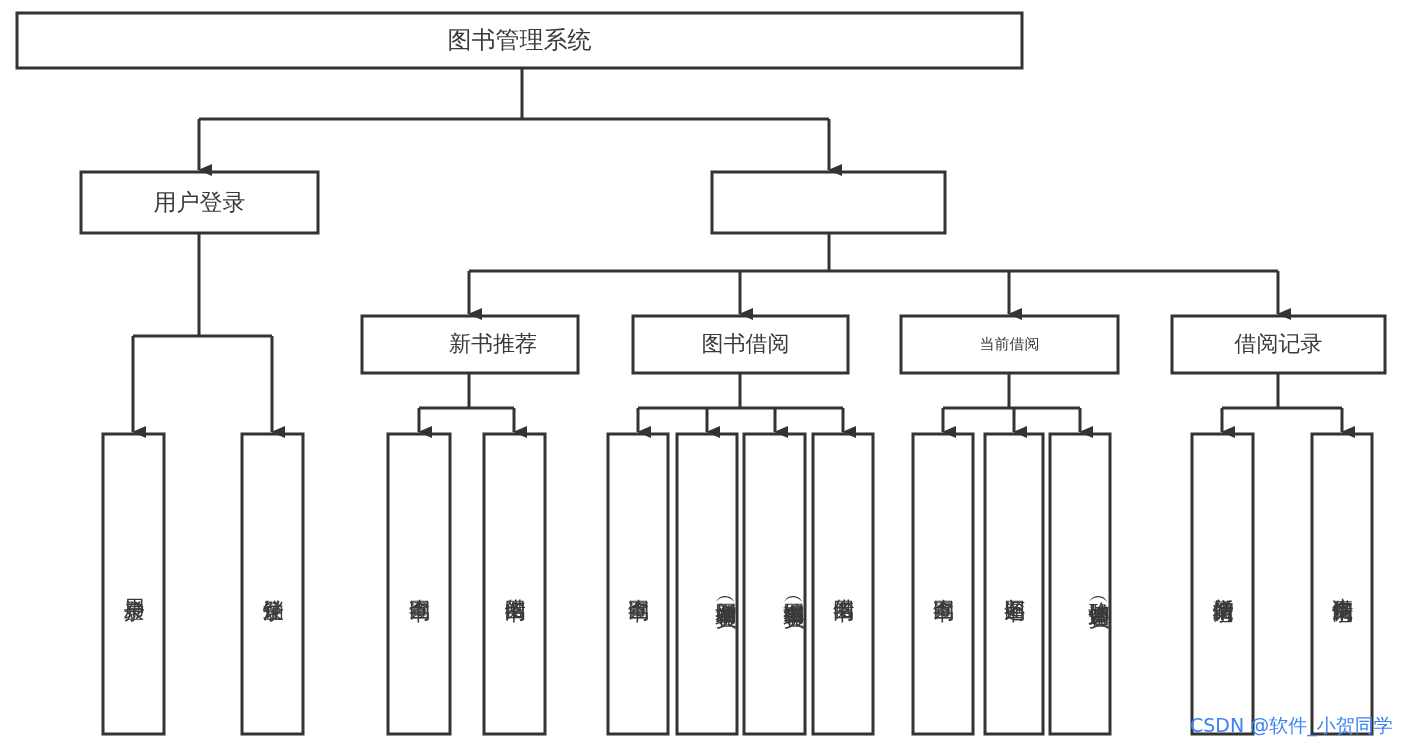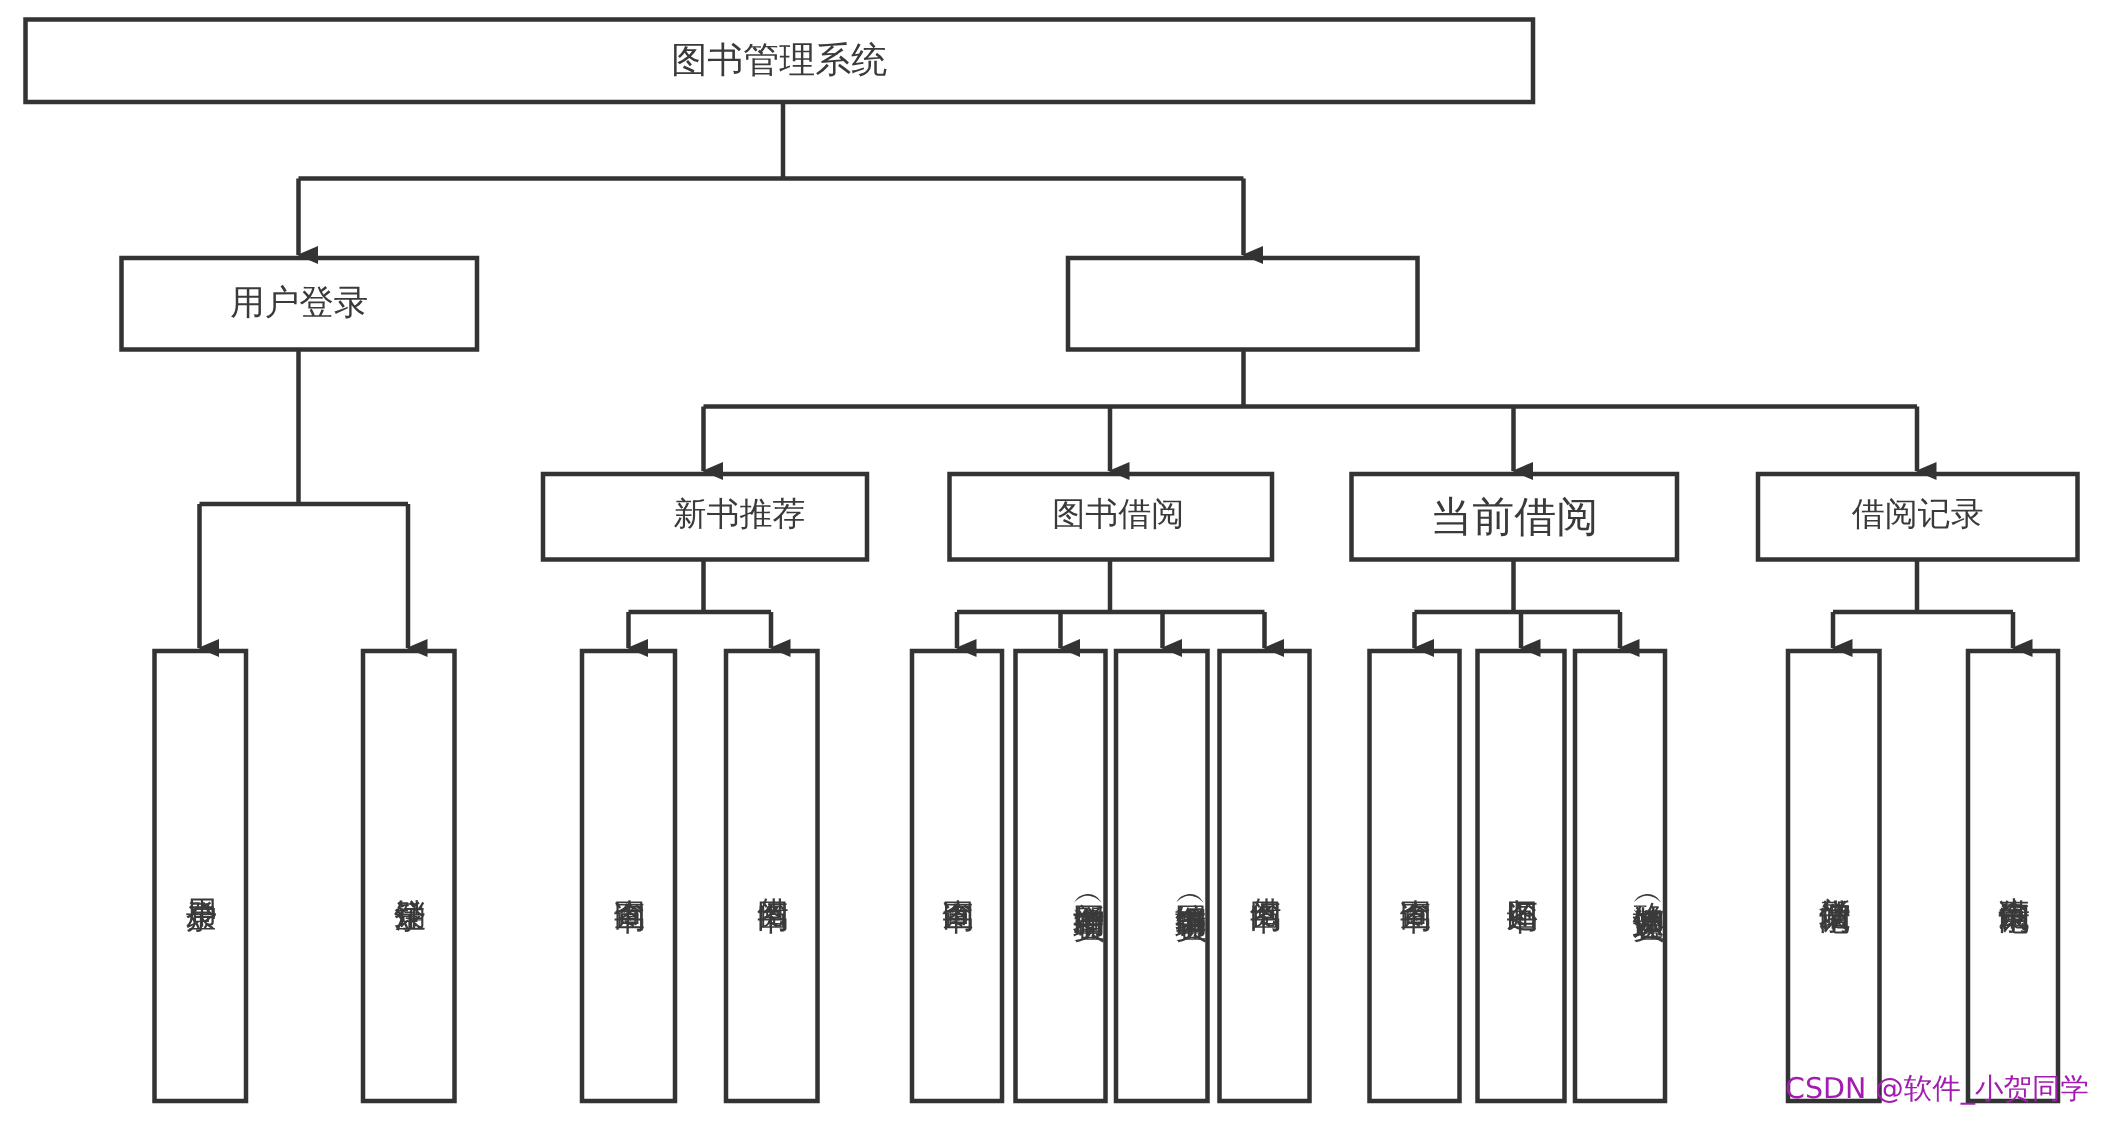--- a/index.html
+++ b/index.html
@@ -57,21 +57,21 @@
   .node-label.horizontal {
     writing-mode: horizontal-tb;
   }
   .node-label.vertical {
     writing-mode: vertical-rl;
     text-orientation: upright;
     letter-spacing: 1px;
   }
   .watermark {
     position: absolute;
-    color: #a21caf;
+    color: #3b82f6;
     font-size: 19px;
     font-family: "DejaVu Sans", "Liberation Sans", sans-serif;
     white-space: nowrap;
     pointer-events: none;
   }
 </style>
 </head>
 <body>
 
 <div id="diagram-root">
@@ -153,21 +153,21 @@
 
   <div class="node-label horizontal" style="left:17px; top:13px; width:1005px; height:55px; font-size:24px;">图书管理系统</div>
 
   <div class="node-label horizontal" style="left:81px; top:172px; width:237px; height:61px; font-size:23px;">用户登录</div>
 
 
   <div class="node-label horizontal" style="left:362px; top:316px; width:216px; height:57px; font-size:22px;margin-left:23px;">新书推荐</div>
 
   <div class="node-label horizontal" style="left:633px; top:316px; width:225px; height:57px; font-size:22px;">图书借阅</div>
 
-  <div class="node-label horizontal" style="left:901px; top:316px; width:217px; height:57px; font-size:28px;border-radius:26px;">当前借阅</div>
+  <div class="node-label horizontal" style="left:901px; top:316px; width:217px; height:57px; font-size:15px;border-radius:26px;">当前借阅</div>
 
   <div class="node-label horizontal" style="left:1172px; top:316px; width:213px; height:57px; font-size:22px;">借阅记录</div>
 
   <div class="node-label vertical" style="left:103px; top:434px; width:61px; height:300px;">用户登录</div>
 
   <div class="node-label vertical" style="left:242px; top:434px; width:61px; height:300px;">注销登录</div>
 
   <div class="node-label vertical" style="left:388px; top:434px; width:62px; height:300px;">查询图书</div>
 
   <div class="node-label vertical" style="left:484px; top:434px; width:61px; height:300px;">借阅图书</div>

